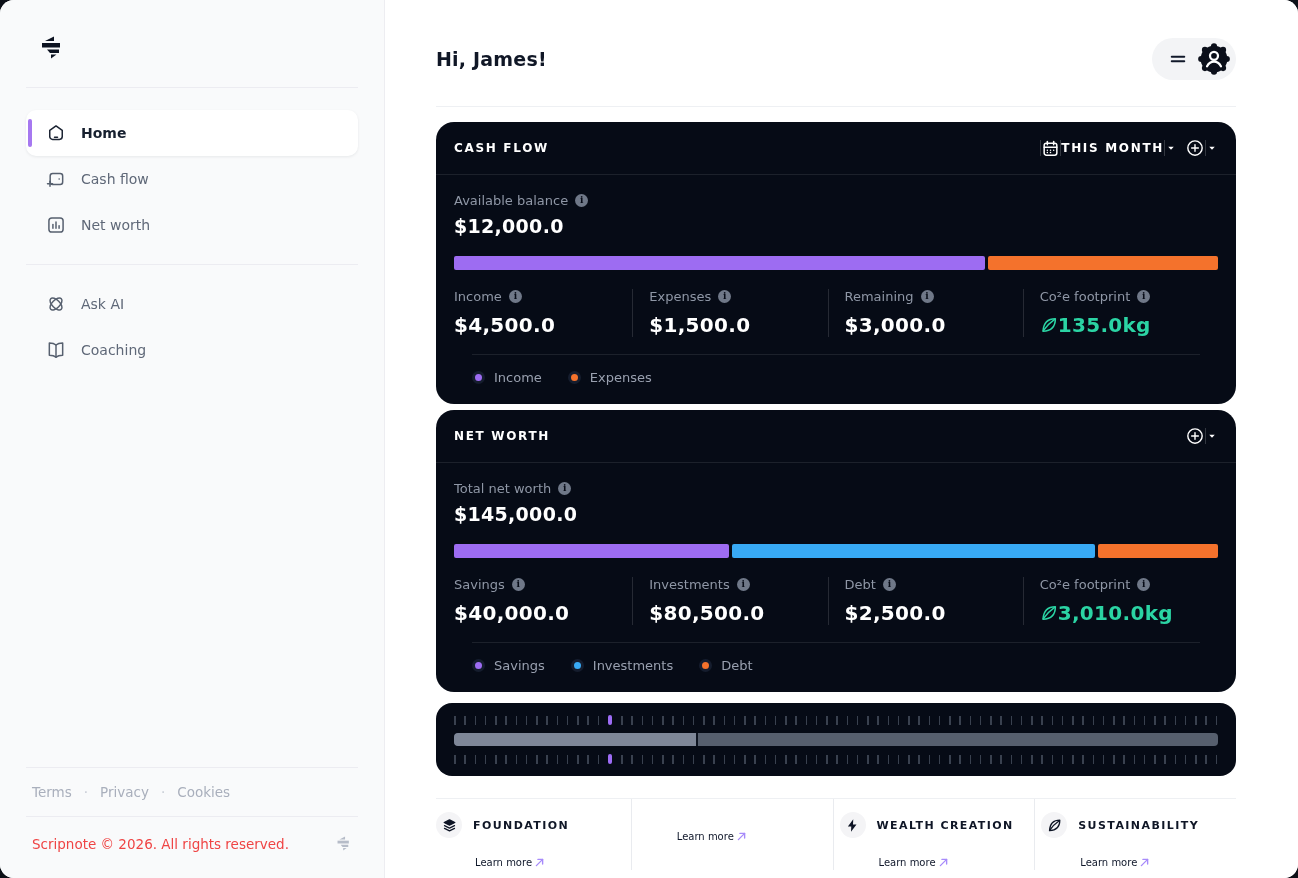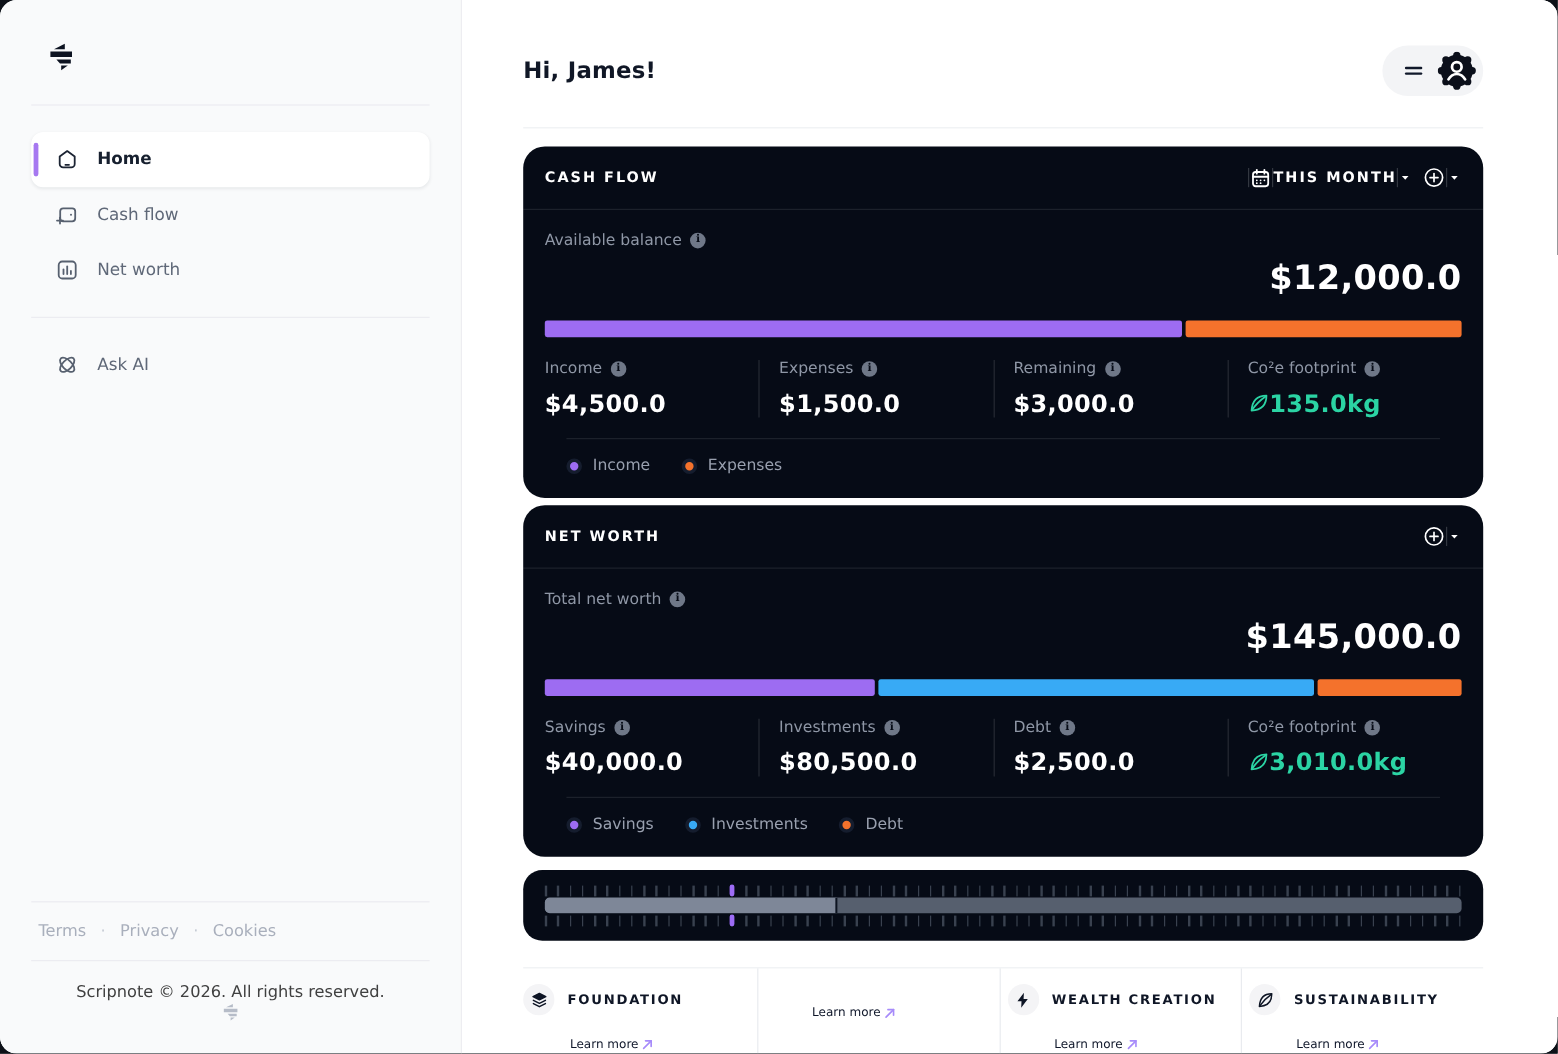--- a/index.html
+++ b/index.html
@@ -33,21 +33,21 @@
     width: 4px; border-radius: 3px; background: #a678f0;
   }
   .side-divider { height: 1px; background: #ececf1; margin: 16px 0; }
   .sidebar-footer { margin-top: auto; padding-bottom: 26px; }
   .foot-links { display: flex; align-items: center; gap: 12px;
     padding: 16px 6px; border-top: 1px solid #ececf1; border-bottom: 1px solid #ececf1;
     font-size: 13.5px; color: #a9afbc; margin-top: 14px; }
   .foot-links .dot { color: #c6cbd4; }
   .foot-links span[data-interactable="true"] { cursor: pointer; }
   .copyright-row { display: flex; align-items: center; justify-content: space-between;
-    padding: 18px 6px 0; font-size: 13.5px; color: #404040; flex-direction: column; }
+    padding: 18px 6px 0; font-size: 13.5px; color: #ef4444; }
   
   .main { flex: 1; background: #fff; padding: 0 62px 0 51px; display: flex; flex-direction: column; overflow: hidden; }
   .main-header { display: flex; justify-content: space-between; align-items: center;
     padding: 38px 0 26px; border-bottom: 1px solid #eef0f3; }
   .greeting { font-size: 19px; font-weight: bold; color: #101726; letter-spacing: .2px; }
   .header-actions { background: #f3f4f6; border-radius: 22px; height: 42px;
     display: flex; align-items: center; gap: 10px; padding: 0 6px 0 16px; cursor: pointer; }
   
   .card { background: #060b16; border-radius: 18px; color: #fff; }
   .card.cash { margin-top: 15px; }
@@ -58,21 +58,21 @@
   .head-controls { display: flex; align-items: center; }
   .vdiv { width: 1px; height: 16px; background: rgba(255,255,255,.18); }
   .period-label { font-size: 12px; font-weight: bold; letter-spacing: .14em; cursor: pointer; }
   .icon-btn { display: flex; align-items: center; cursor: pointer; color: #fff; }
   .gap8 { width: 8px; }
   .card-body { padding: 18px 18px 0; }
   .stat-label { font-size: 13px; color: #8f97a6; display: flex; gap: 7px; align-items: center; }
   .info-dot { width: 13px; height: 13px; border-radius: 50%; background: #6f7888;
     color: #060b16; font-size: 9px; font-weight: bold; line-height: 13px; text-align: center;
     font-family: "DejaVu Serif", serif; flex-shrink: 0; }
-  .balance-value { font-size: 28px; font-weight: bold; margin-top: 7px; letter-spacing: .3px; text-align: right; }
+  .balance-value { font-size: 19px; font-weight: bold; margin-top: 7px; letter-spacing: .3px; }
   .bar { display: flex; height: 14px; margin-top: 19px; gap: 3px; }
   .bar-seg { height: 100%; border-radius: 2px; }
   .stats-row { display: flex; margin-top: 19px; }
   .stat-col { flex: 1; padding-left: 16px; border-left: 1px solid rgba(255,255,255,.13); }
   .stat-col:first-child { padding-left: 0; border-left: none; }
   .stat-value { font-size: 20px; font-weight: bold; margin-top: 9px; letter-spacing: .3px; }
   .stat-value.eco { color: #2bd4a4; display: flex; align-items: center; gap: 0; }
   .legend-row { display: flex; align-items: center; gap: 26px; margin: 17px 18px 0;
     border-top: 1px solid rgba(255,255,255,.09); padding: 15px 0 19px; }
   .legend-item { display: flex; align-items: center; gap: 9px; color: #99a0af; font-size: 13px; }
@@ -153,20 +153,29 @@
 
       <div class="nav-item" data-interactable="true">
         <span class="nav-ico" data-interactable="false">
           <svg width="20" height="20" viewBox="0 0 24 24" fill="none" stroke="currentColor" stroke-width="1.8">
             <ellipse cx="12" cy="12" rx="9" ry="4.6" transform="rotate(45 12 12)"></ellipse>
             <ellipse cx="12" cy="12" rx="9" ry="4.6" transform="rotate(-45 12 12)"></ellipse>
           </svg>
         </span>
         <span data-interactable="false">Ask AI</span>
       </div>
+      <div class="nav-item" data-interactable="true">
+        <span class="nav-ico" data-interactable="false">
+          <svg width="20" height="20" viewBox="0 0 24 24" fill="none" stroke="currentColor" stroke-width="1.8" stroke-linecap="round" stroke-linejoin="round">
+            <path d="M12 6c-1.8-1.6-4.5-2.3-8-2.3v14.6c3.5 0 6.2.7 8 2.3 1.8-1.6 4.5-2.3 8-2.3V3.7c-3.5 0-6.2.7-8 2.3z"></path>
+            <path d="M12 6v14.6"></path>
+          </svg>
+        </span>
+        <span data-interactable="false">Coaching</span>
+      </div>
     </nav>
 
     <div class="sidebar-footer" data-interactable="false">
       <div class="foot-links" data-interactable="false">
         <span data-interactable="true">Terms</span>
         <span class="dot" data-interactable="false">·</span>
         <span data-interactable="true">Privacy</span>
         <span class="dot" data-interactable="false">·</span>
         <span data-interactable="true">Cookies</span>
       </div>

